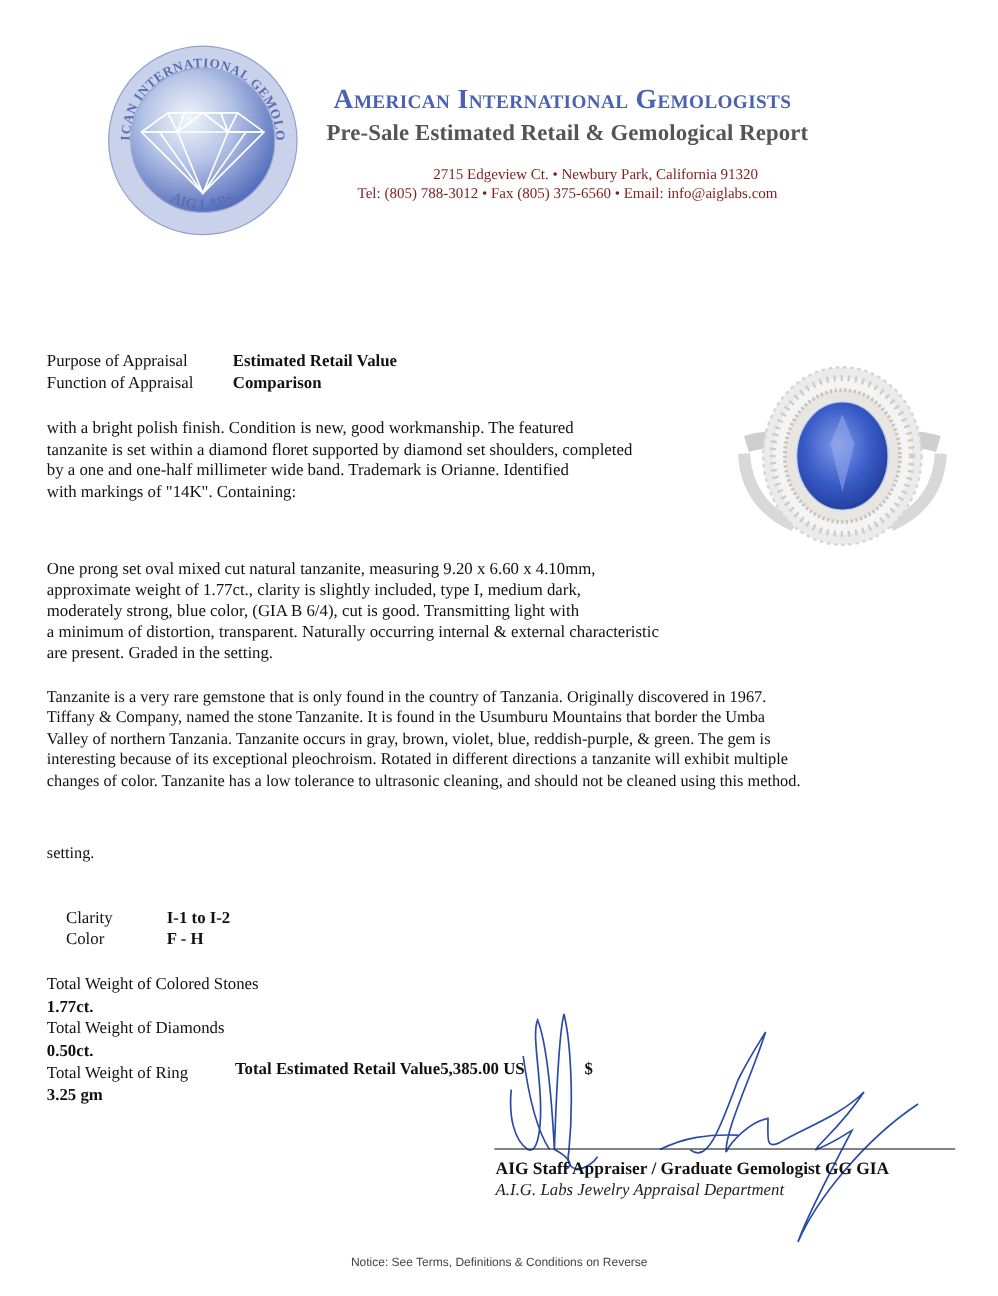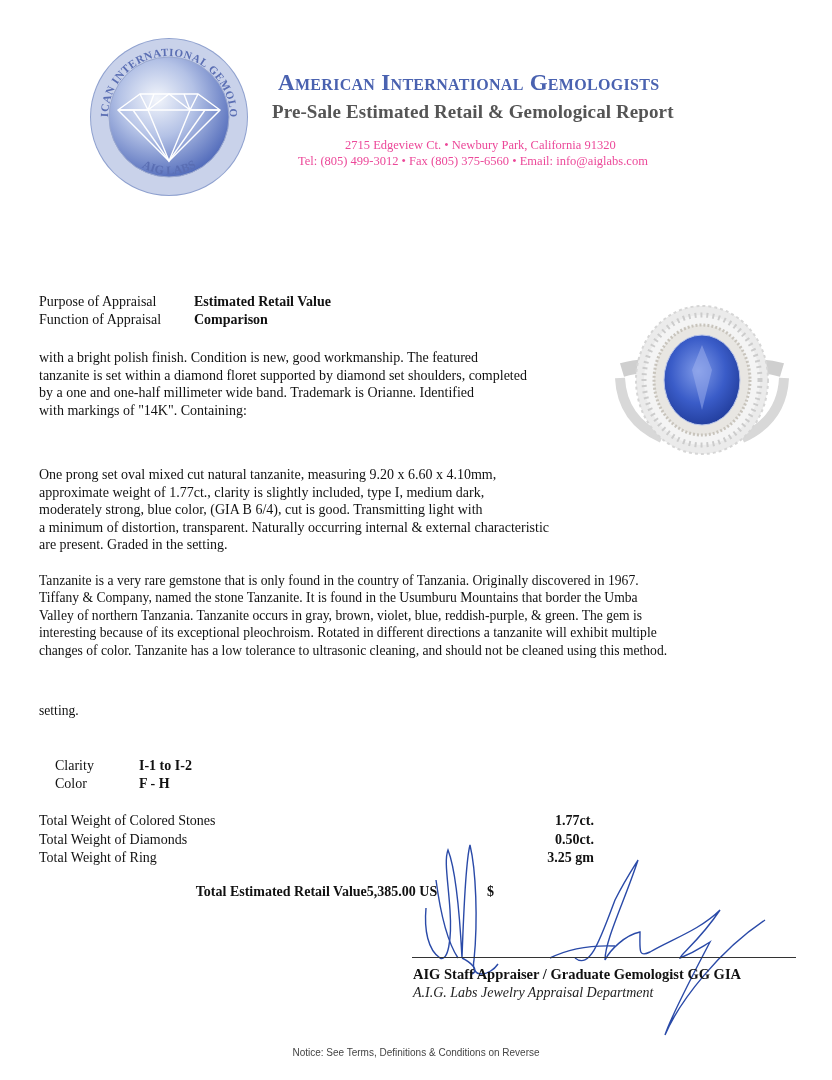--- a/index.html
+++ b/index.html
@@ -17,21 +17,21 @@
   .para { left: 39px; font-size: 14px; line-height: 17.5px; }
   .para div { white-space: nowrap; }
   .p1 { top: 349px; }
   .p2 { top: 466px; }
   .p3 { top: 572px; font-size: 13.6px; line-height: 17.4px; }
   .p4 { top: 702px; font-size: 13.6px; line-height: 17.4px; }
   .grades { left: 55px; top: 757px; font-size: 14px; line-height: 18px; }
   .grades .lbl { display: inline-block; width: 84px; }
   .grades .val { font-weight: bold; }
   .totals { left: 39px; top: 812px; width: 555px; font-size: 14px; line-height: 18.5px; }
-  .totals .row { display: flex; justify-content: space-between; }
+  .totals .row { display: flex; justify-content: space-between; flex-direction: column; }
   .totals .val { font-weight: bold; }
   .grand { left: 39px; top: 884px; width: 555px; font-size: 14px; font-weight: bold; display:flex; justify-content: center; }
   .grand .dollar { position: absolute; left: 448px; }
   .sigline { left: 412px; top: 957px; width: 384px; height: 1px; background: #333; }
   .sig-title { left: 413px; top: 966px; font-size: 14.5px; font-weight: bold; white-space: nowrap; }
   .sig-dept { left: 413px; top: 985px; font-size: 14px; font-style: italic; white-space: nowrap; color: #222; }
   .sigs { left: 400px; top: 840px; width: 410px; height: 200px; }
   .ring { left: 612px; top: 300px; width: 180px; height: 160px; }
   .notice { left: 0; width: 832px; top: 1047px; text-align: center; font-family: "Liberation Sans", sans-serif;
             font-size: 10px; color: #444; }
@@ -67,23 +67,23 @@
       <line x1="60" y1="74" x2="66" y2="58"></line>
       <line x1="102" y1="74" x2="96" y2="58"></line>
       <line x1="45" y1="74" x2="81" y2="125"></line>
       <line x1="117" y1="74" x2="81" y2="125"></line>
     </g>
   </svg>
 </div>
 
 <div class="abs hdr-title">American International Gemologists</div>
 <div class="abs hdr-sub">Pre-Sale Estimated Retail &amp; Gemological Report</div>
-<div class="abs" style="left:318px; top:137px; font-size:12.5px; color:#ec4899; line-height:16px;">
+<div class="abs" style="left:318px; top:137px; font-size:12.5px; color:#7f1d1d; line-height:16px;text-align:center;">
   <div style="padding-left:27px; white-space:nowrap;">2715 Edgeview Ct. • Newbury Park, California 91320</div>
-  <div style="white-space:nowrap; margin-left:-20px;">Tel: (805) 499-3012  •  Fax (805) 375-6560  •  Email: info@aiglabs.com</div>
+  <div style="white-space:nowrap; margin-left:-20px;">Tel: (805) 788-3012  •  Fax (805) 375-6560  •  Email: info@aiglabs.com</div>
 </div>
 
 <div class="abs purpose line">
   <div>
     <span class="lbl">Purpose of Appraisal</span><span class="val">Estimated Retail Value</span>
   </div>
   <div>
     <span class="lbl">Function of Appraisal</span><span class="val">Comparison</span>
   </div>
 </div>

